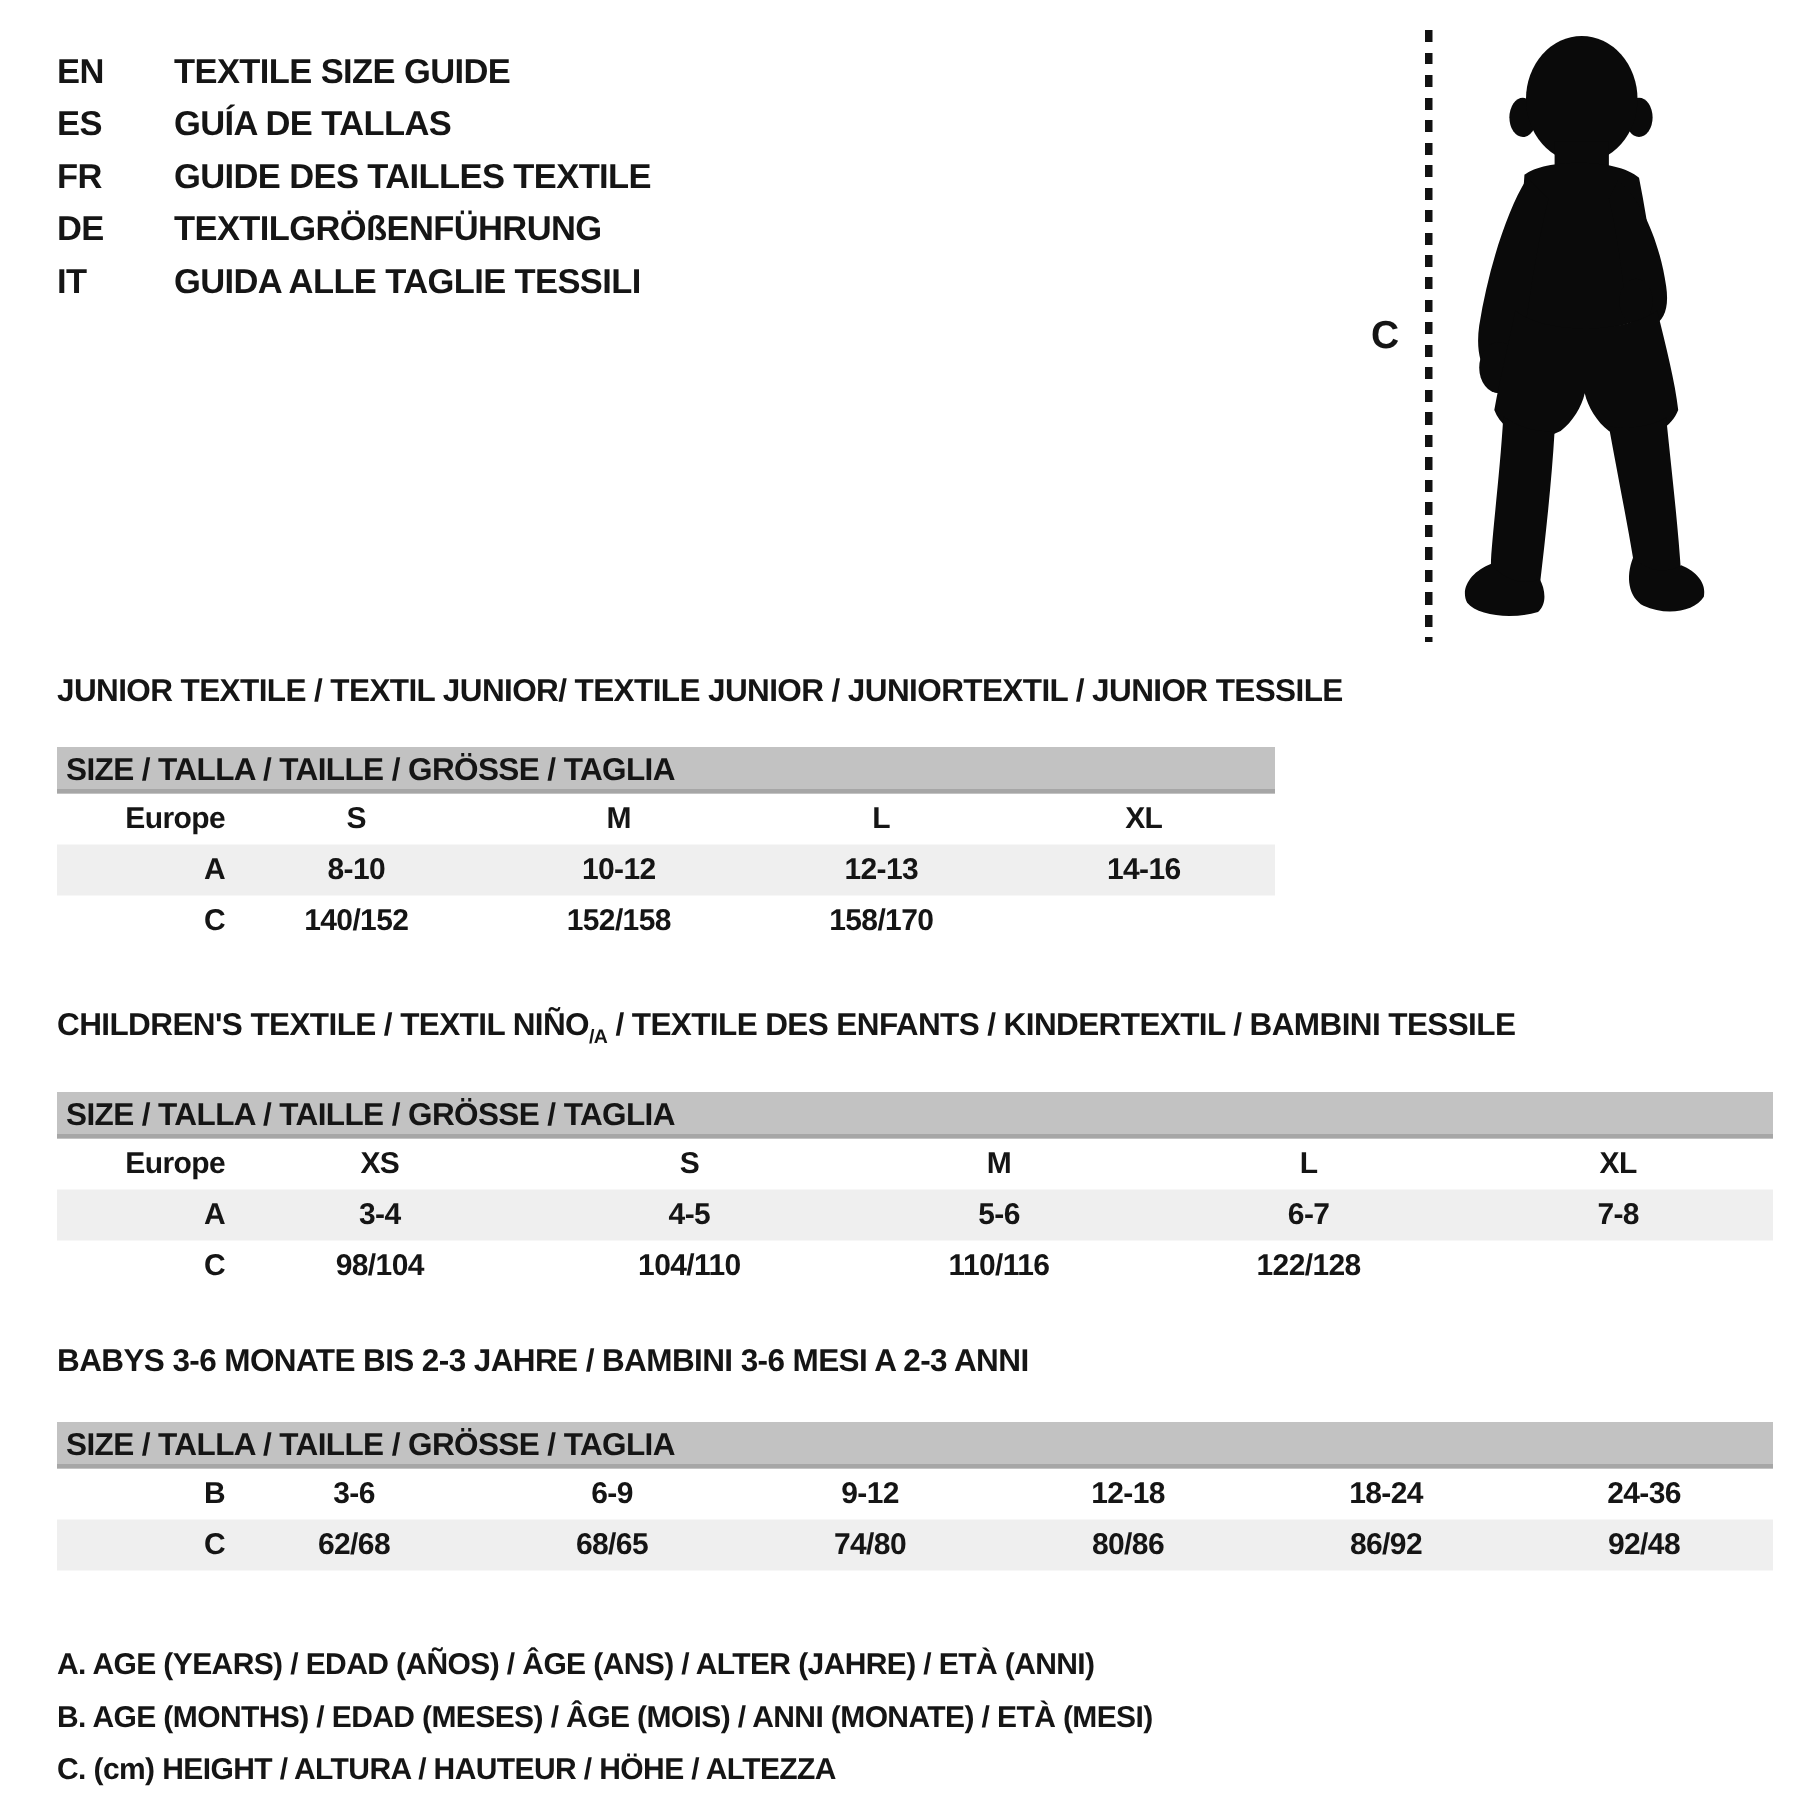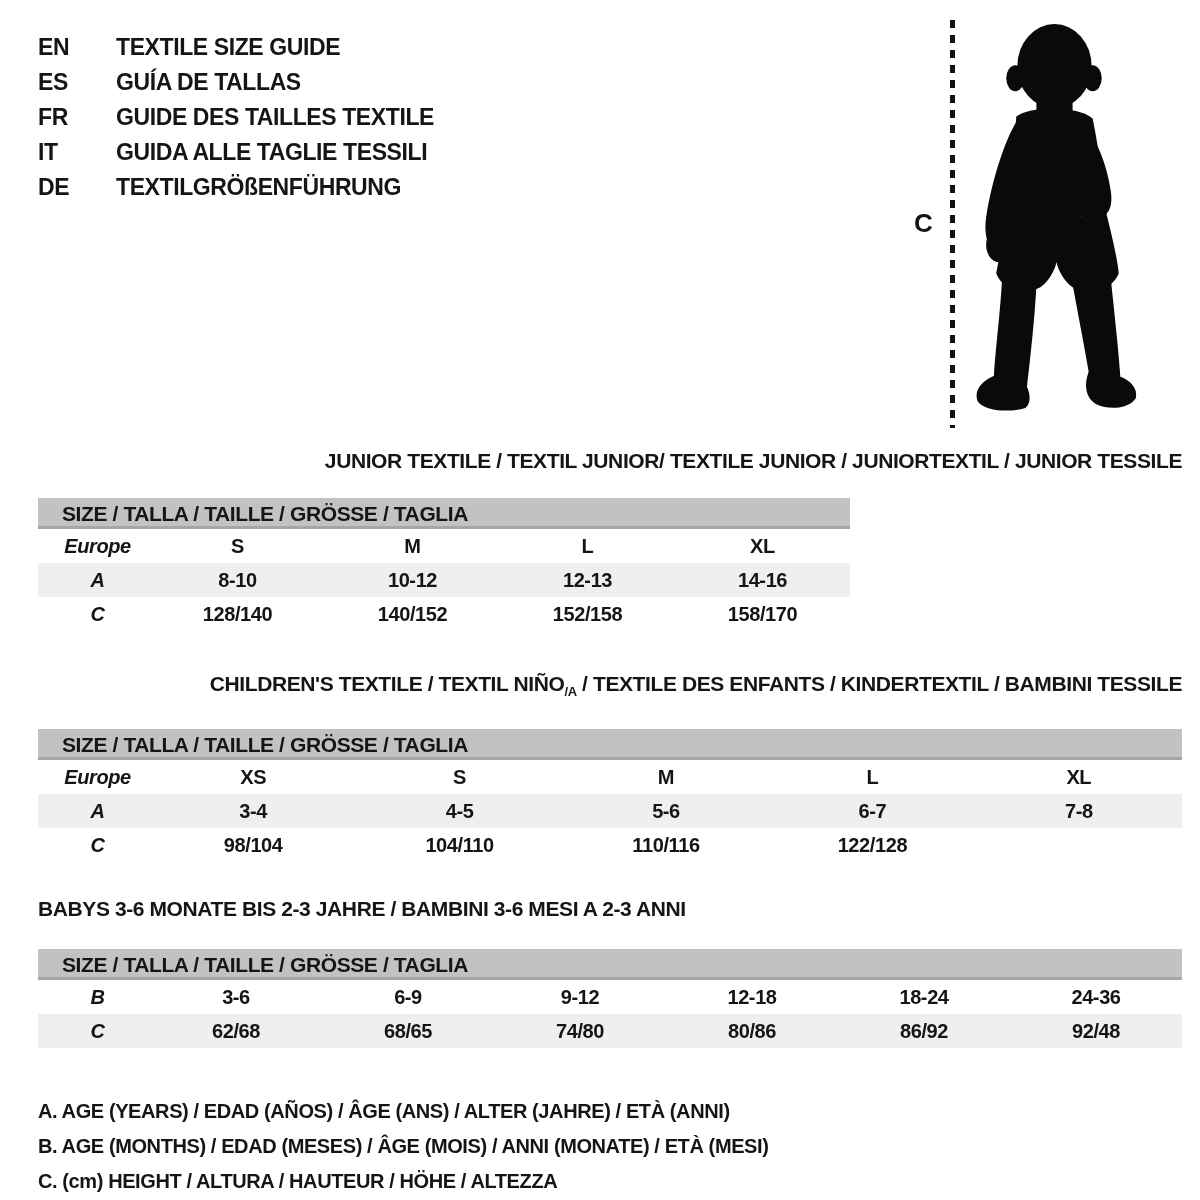--- a/index.html
+++ b/index.html
@@ -32,37 +32,37 @@
     background:repeating-linear-gradient(to bottom,#121212 0 8px,transparent 8px 15px);
   }
   .baby-svg{position:absolute;left:60px;top:4px;width:180px;height:402px;}
 
   
   .section-title{font-size:21px;line-height:30px;margin:0 0 20px 0;}
   .title-sub{font-size:13px;vertical-align:sub;}
   .size-table{width:100%;}
   .size-table.junior{width:812px;}
   .size-header{
-    height:31px;line-height:31px;font-size:21px;padding-left:24px;
+    height:31px;line-height:31px;font-size:21px;padding-left:6px;
     background:var(--header-bar);
     border-bottom:3px solid var(--header-bar-edge);
   }
   .trow{display:grid;height:34px;line-height:34px;font-size:20px;}
   .cols-4{grid-template-columns:112px repeat(4,1fr);}
   .cols-5{grid-template-columns:112px repeat(5,1fr);}
   .cols-6{grid-template-columns:112px repeat(6,1fr);}
-  .trow .rlabel{text-align:center;padding-left:7px;font-style:italic;}
+  .trow .rlabel{text-align:right;padding-left:7px;}
   .trow .cell{text-align:center;}
   .stripe{background:var(--stripe);}
 
   .sec-junior{margin-top:8px;}
   .sec-children{margin-top:38px;}
   .sec-babies{margin-top:30px;}
   .babies-title{font-size:21px;line-height:33px;margin:0 0 24px 0;}
-  .sec-children .section-title,.sec-junior .section-title{margin-bottom:22px;text-align:right;}
+  .sec-children .section-title,.sec-junior .section-title{margin-bottom:22px;}
 
   
   .legend{margin-top:46px;font-size:20px;line-height:35px;}
 </style>
 </head>
 <body>
 
 <div class="page">
 
   <div class="top">
@@ -73,26 +73,26 @@
       </div>
       <div class="lang-row">
         <span class="lang-code">ES</span>
         <span class="lang-label">GUÍA DE TALLAS</span>
       </div>
       <div class="lang-row">
         <span class="lang-code">FR</span>
         <span class="lang-label">GUIDE DES TAILLES TEXTILE</span>
       </div>
       <div class="lang-row">
+        <span class="lang-code">DE</span>
+        <span class="lang-label">TEXTILGRÖßENFÜHRUNG</span>
+      </div>
+      <div class="lang-row">
         <span class="lang-code">IT</span>
         <span class="lang-label">GUIDA ALLE TAGLIE TESSILI</span>
-      </div>
-      <div class="lang-row">
-        <span class="lang-code">DE</span>
-        <span class="lang-label">TEXTILGRÖßENFÜHRUNG</span>
       </div>
     </div>
 
     <div class="figure">
       <span class="c-label">C</span>
       <div class="dash-line"></div>
       <svg class="baby-svg" viewBox="0 0 175 400" xmlns="http://www.w3.org/2000/svg" aria-hidden="true">
         <g fill="#0a0a0a">
           <ellipse cx="47" cy="58" rx="9" ry="13"></ellipse>
           <ellipse cx="124" cy="58" rx="9" ry="13"></ellipse>
@@ -126,21 +126,20 @@
       </div>
       <div class="trow cols-4 stripe">
         <span class="rlabel">A</span>
         <span class="cell">8-10</span>
         <span class="cell">10-12</span>
         <span class="cell">12-13</span>
         <span class="cell">14-16</span>
       </div>
       <div class="trow cols-4">
         <span class="rlabel">C</span>
-        <span class="cell">128/140</span>
         <span class="cell">140/152</span>
         <span class="cell">152/158</span>
         <span class="cell">158/170</span>
       </div>
     </div>
   </section>
 
   <section class="sec-children">
     <h2 class="section-title"><span>CHILDREN'S TEXTILE / TEXTIL NIÑO</span><span class="title-sub">/A</span><span> / TEXTILE DES ENFANTS / KINDERTEXTIL / BAMBINI TESSILE</span></h2>
     <div class="size-table">

